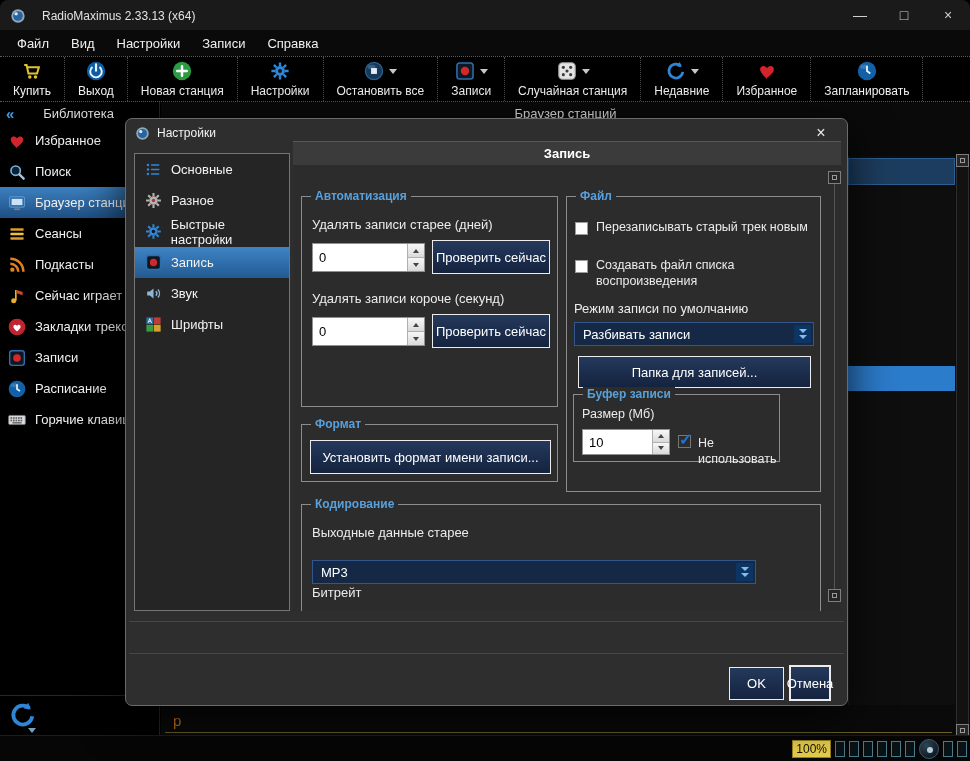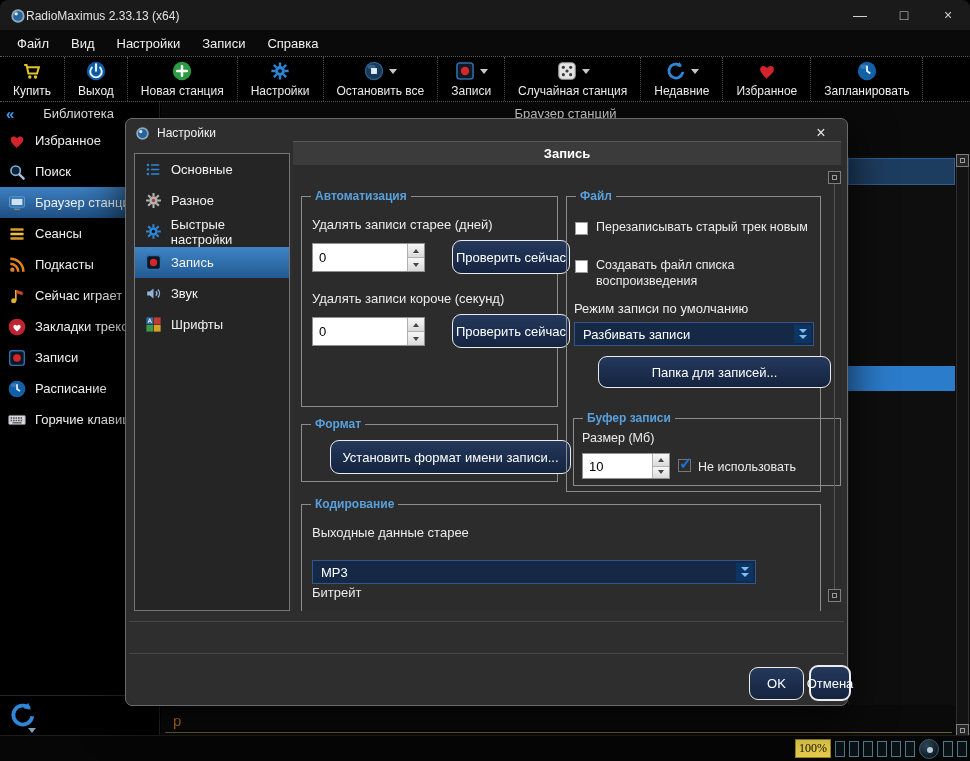--- a/index.html
+++ b/index.html
@@ -3,21 +3,21 @@
 <meta charset="utf-8">
 <style>
   * { margin:0; padding:0; box-sizing:border-box; }
   html,body { background:#000; }
   .app { position:relative; width:970px; height:761px; background:#010101; overflow:hidden;
          font-family:"Liberation Sans", sans-serif; color:#e8e8e8; border-radius:8px 8px 0 0; }
   .ic { display:block; }
 
   
   .titlebar { position:absolute; left:0; top:0; right:0; height:28px; background:#1a1a1a;
-              display:flex; align-items:center; gap:0; padding:16px 10px; }
+              display:flex; align-items:center; gap:16px; padding:16px 10px; }
   .win-title { font-size:12px; color:#e2e2e2; }
   .win-controls { position:absolute; right:0; top:0; height:30px; display:flex; }
   .win-btn { width:44px; height:30px; display:flex; align-items:center; justify-content:center;
              color:#cfcfcf; font-size:14px; }
 
   .menubar { position:absolute; left:0; top:30px; right:0; height:26px; background:#0a0a0a;
              display:flex; align-items:center; padding:0 6px; }
   .menu-item { padding:4px 11px; font-size:13px; color:#f0f0f0; }
 
   .toolbar { position:absolute; left:0; top:56px; right:0; height:46px; background:#000;
@@ -54,21 +54,21 @@
              border:1px solid #2e2e2e; }
   .sq-btn { position:absolute; width:13px; height:13px; background:#262626; border:1px solid #7e7e7e; }
   .sq-btn::after { content:""; position:absolute; inset:3px; border:1px solid #9a9a9a; }
   .vs-top { left:-1px; top:-1px; } .vs-bot { left:-1px; bottom:-1px; }
   .bottom-line { position:absolute; left:4px; right:18px; bottom:2px; height:1px; background:#6b6127; }
   .glyph-p { position:absolute; left:12px; bottom:6px; color:#c8781e; font-size:15px; }
 
   
   .statusbar { position:absolute; left:0; right:0; bottom:0; height:26px; background:#060606;
                border-top:1px solid #1c1c1c; display:flex; align-items:center; justify-content:flex-end;
-               gap:4px; padding:0 3px;font-family:Liberation Serif, serif; }
+               gap:4px; padding:0 3px; }
   .zoom-badge { background:#e9cf4e; color:#151400; font-size:12px; padding:1px 3px; border:1px solid #97831c; }
   .meter-cell { width:10px; height:16px; border:1px solid #4a7b8c; background:rgba(22,42,52,.35); }
   .status-circle { width:20px; height:20px; border-radius:50%; border:1px solid #3c5a6e;
                    background:radial-gradient(circle at 35% 30%, #2c4555, #121d25 70%); position:relative; }
   .status-circle::after { content:""; position:absolute; left:7px; top:7px; width:6px; height:6px;
                    border-radius:50%; background:#b8ccd8; }
 
   
   .dialog { position:absolute; left:125px; top:118px; width:723px; height:588px; background:#2e2e2e;
             border:1px solid #6a6a6a; border-radius:7px; box-shadow:0 12px 45px rgba(0,0,0,.78); z-index:50; }
@@ -83,22 +83,22 @@
   .dlg-ptitle { position:absolute; left:167px; top:22px; width:548px; height:24px; background:#3b3b3b;
                 border-top:1px solid #585858; color:#fff; font-weight:bold; font-size:13px;
                 text-align:center; line-height:24px; }
   .dlg-content { position:absolute; left:167px; top:46px; width:548px; height:446px; background:#2c2c2c; overflow:hidden; }
 
   .grp { position:absolute; border:1px solid #8c8c8c; }
   .grp-title { position:absolute; top:-8px; left:9px; background:#2c2c2c; padding:0 4px; font-size:12px;
                font-weight:bold; color:#58a0dc; white-space:nowrap; }
   .lbl { position:absolute; font-size:13px; color:#ececec; white-space:nowrap; }
 
-  .btn { background:linear-gradient(180deg,#25395c,#14233f); border:1px solid #ececec; border-radius:9px;
-         color:#fff; font-size:13px; display:flex; align-items:center; justify-content:center; white-space:nowrap;margin-left:20px; }
+  .btn { background:linear-gradient(180deg,#25395c,#14233f); border:1px solid #ececec; border-radius:0;
+         color:#fff; font-size:13px; display:flex; align-items:center; justify-content:center; white-space:nowrap; }
   .btn.abs { position:absolute; }
 
   .spin { position:absolute; display:flex; background:#fff; border:1px solid #919191; }
   .spin input { border:0; outline:0; flex:1; min-width:0; padding:0 6px; font-size:13px; color:#000;
                 background:transparent; font-family:inherit; }
   .spin-btns { width:17px; border-left:1px solid #b0b0b0; display:flex; flex-direction:column; }
   .sb-up,.sb-dn { flex:1; background:linear-gradient(#f7f7f7,#dadada); position:relative; }
   .sb-up { border-bottom:1px solid #b0b0b0; }
   .sb-up::after,.sb-dn::after { content:""; position:absolute; left:50%; top:50%; transform:translate(-50%,-50%);
          border-left:3.5px solid transparent; border-right:3.5px solid transparent; }
@@ -549,21 +549,21 @@
         <div class="drop" style="left:7px; top:125px; width:240px;">
           <span>Разбивать записи</span>
           <span class="drop-box">
               <span class="chv"></span>
               <span class="chv"></span>
             </span>
         </div>
         <div class="btn abs" style="left:11px; top:159px; width:233px; height:32px;">Папка для записей...</div>
       </div>
 
-      <div class="grp" style="left:280px; top:229px; width:268px; height:68px;margin-top:24px;">
+      <div class="grp" style="left:280px; top:229px; width:207px; height:68px;">
         <span class="grp-title">Буфер записи</span>
         <span class="lbl" style="left:8px; top:12px; font-size:12.5px;text-align:center;">Размер (Мб)</span>
         <div class="spin" style="left:8px; top:34px; width:88px; height:26px;">
           <input value="10" style="">
           <div class="spin-btns">
             <div class="sb-up"></div>
             <div class="sb-dn"></div>
           </div>
         </div>
         <span class="cb" style="left:104px; top:40px; background:transparent; border-color:#777;">

